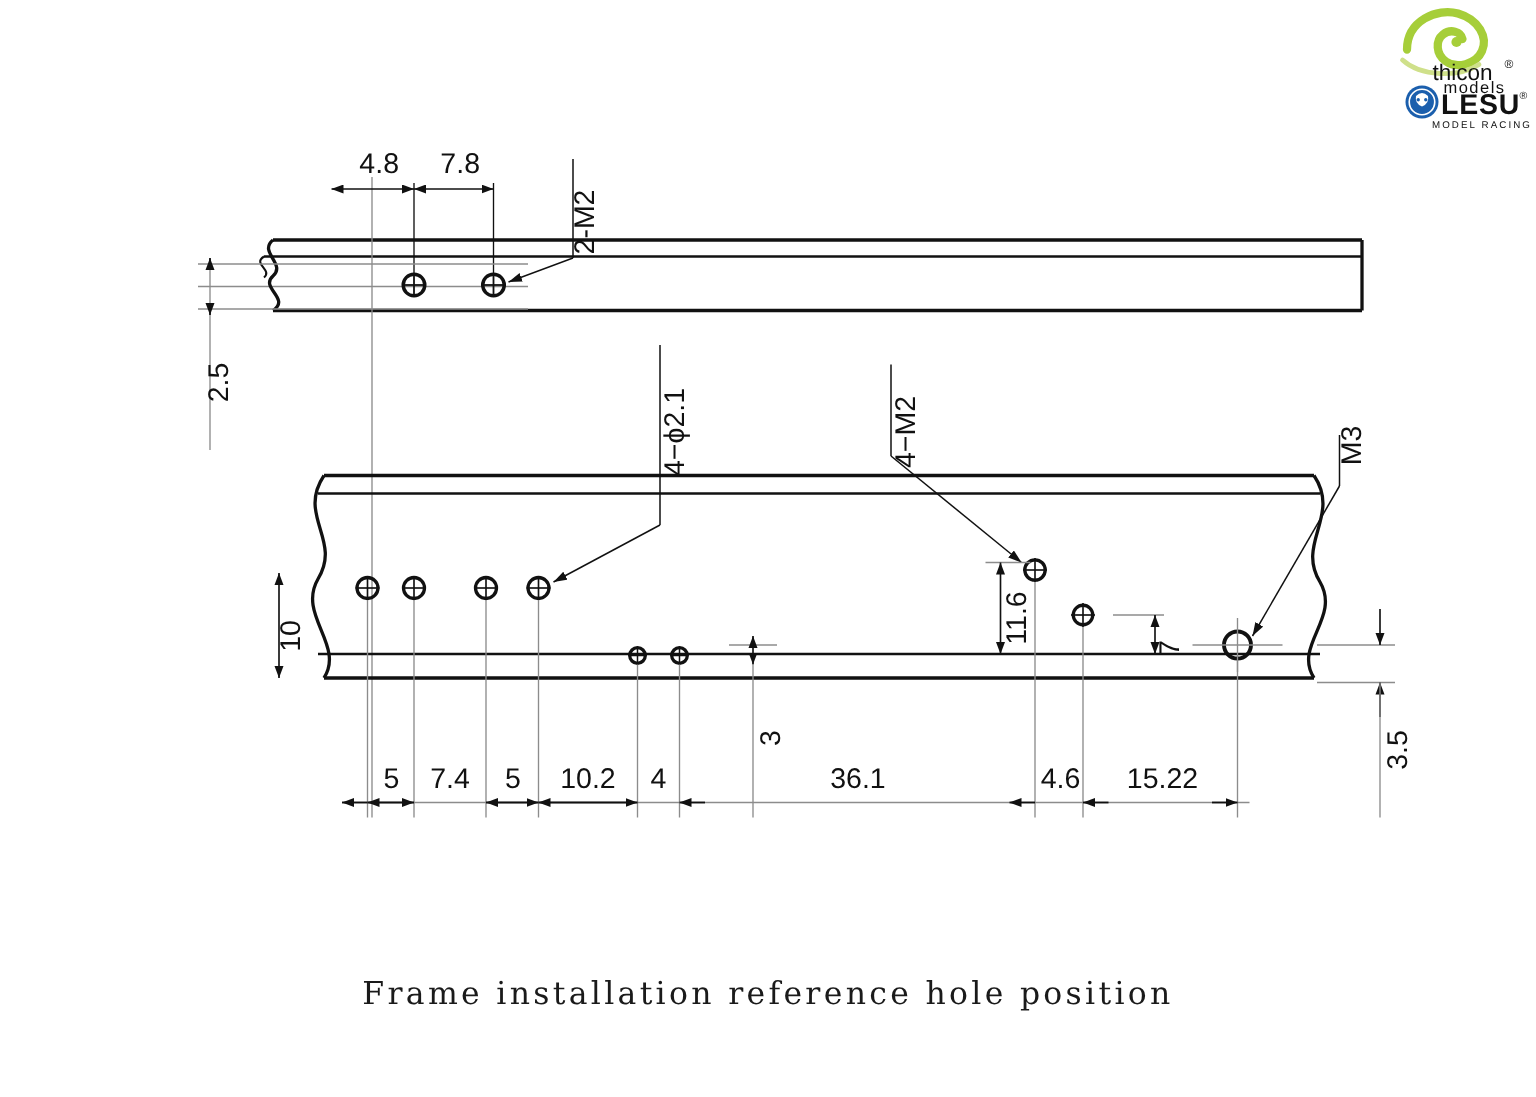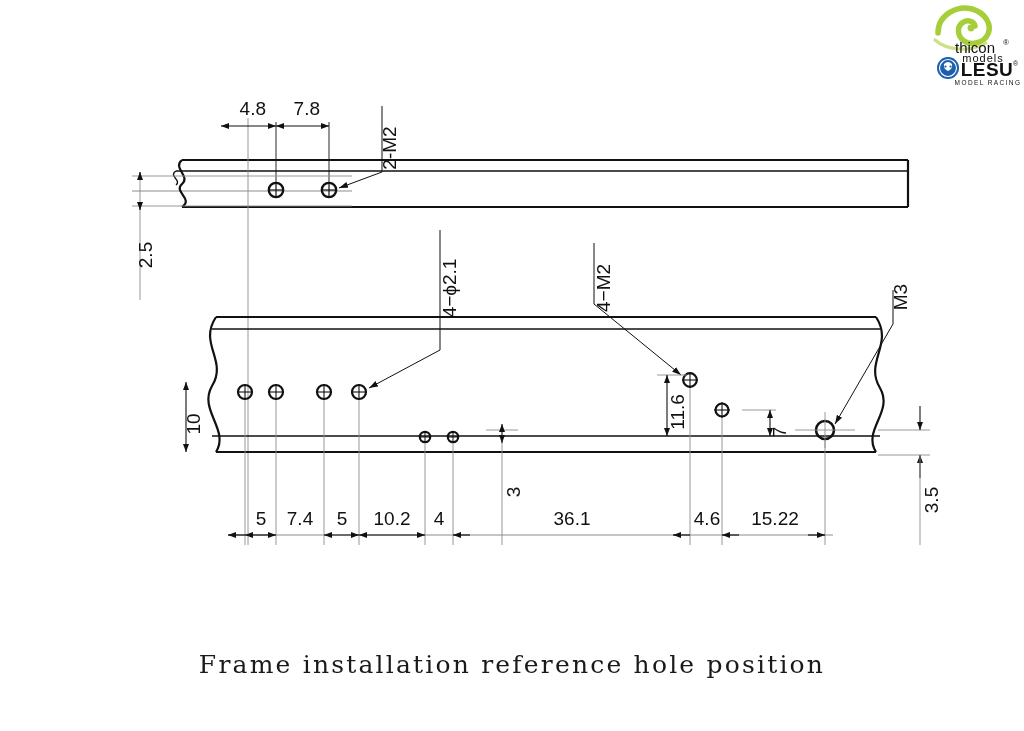--- a/index.html
+++ b/index.html
@@ -5,21 +5,21 @@
   html,body{margin:0;padding:0;background:#ffffff;}
   body{
     width:1024px;height:731px;position:relative;overflow:hidden;
     font-family:"Liberation Sans", sans-serif;
     -webkit-font-smoothing:antialiased;
   }
   #drawing{position:absolute;left:0;top:0;width:1024px;height:731px;}
   .caption{
     position:absolute;left:0;top:650px;width:1024px;text-align:center;
     font-family:"DejaVu Serif", serif;
-    font-size:25px;letter-spacing:2.2px;color:#1a1a1a;white-space:pre;
+    font-size:21px;letter-spacing:2.2px;color:#1a1a1a;white-space:pre;
   }
   svg text{font-family:"Liberation Sans", sans-serif;fill:#111;}
 </style>
 </head>
 <body>
 
 <svg id="drawing" viewBox="0 0 1024 731" width="1024" height="731" xmlns="http://www.w3.org/2000/svg">
 
   <rect x="0" y="0" width="1024" height="731" fill="#ffffff"></rect>
 

